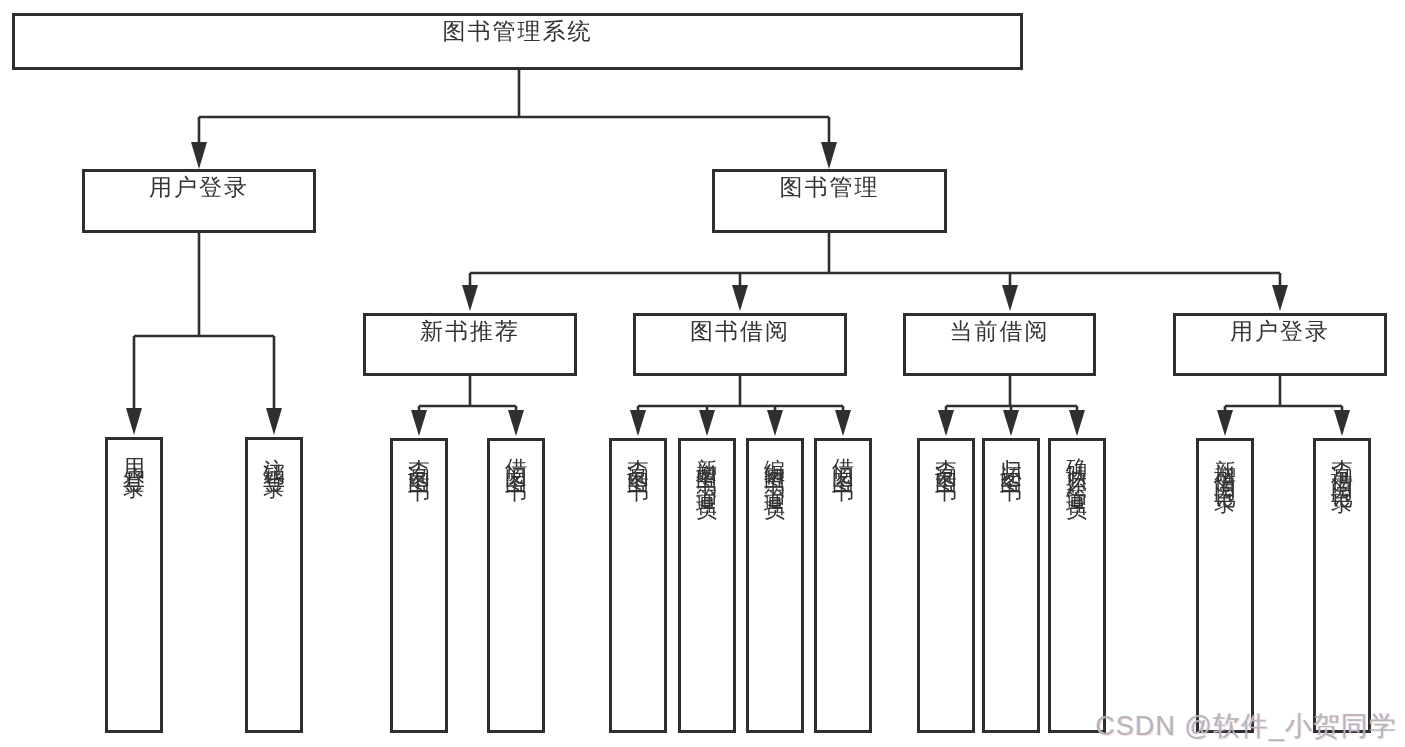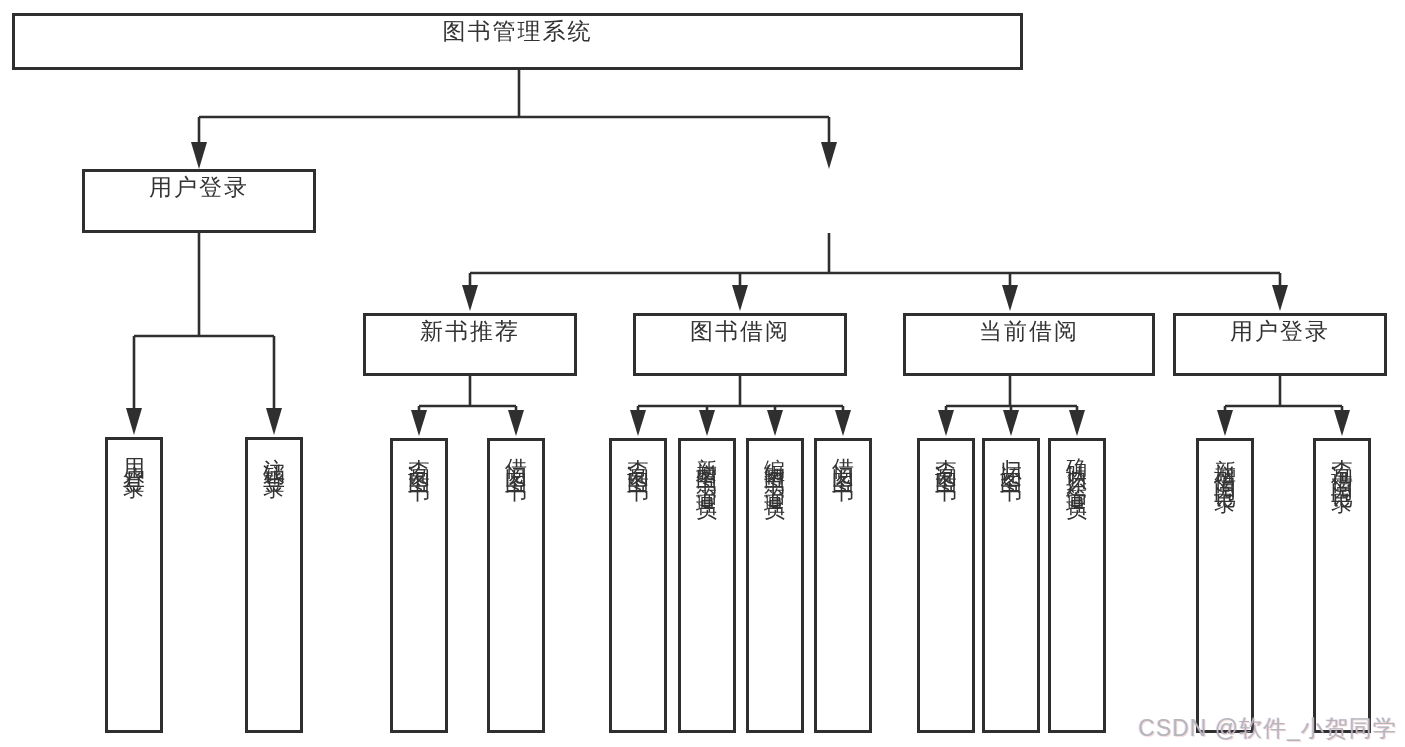--- a/index.html
+++ b/index.html
@@ -45,21 +45,21 @@
     line-height: 1;
   }
   .node.v.dense span {
     letter-spacing: 6px;
     font-size: 21px;
   }
   .watermark {
     position: absolute;
     right: 8px;
     bottom: 3px;
-    font-size: 23px;
+    font-size: 27px;
     color: #b5b5ba;
     letter-spacing: 1px;
     text-shadow: 1px 1px 0 rgba(230, 120, 120, 0.25), -1px 0 0 rgba(120, 120, 230, 0.2);
     white-space: nowrap;
   }
 </style>
 </head>
 <body>
 
 <div class="stage">
@@ -107,28 +107,31 @@
     </g>
   </svg>
 
   <div class="node h" style="left:12px;top:13px;width:1011px;height:57px">
     <span>图书管理系统</span>
   </div>
 
   <div class="node h" style="left:82px;top:169px;width:234px;height:64px">
     <span>用户登录</span>
   </div>
+  <div class="node h" style="left:712px;top:169px;width:235px;height:64px">
+    <span>图书管理</span>
+  </div>
 
   <div class="node h" style="left:633px;top:313px;width:214px;height:63px">
     <span>图书借阅</span>
   </div>
   <div class="node h" style="left:363px;top:313px;width:214px;height:63px">
     <span>新书推荐</span>
   </div>
-  <div class="node h" style="left:903px;top:313px;width:252px;height:63px">
+  <div class="node h" style="left:903px;top:313px;width:193px;height:63px">
     <span>当前借阅</span>
   </div>
   <div class="node h" style="left:1173px;top:313px;width:214px;height:63px">
     <span>用户登录</span>
   </div>
 
   <div class="node v" style="left:105px;top:437px;width:58px;height:296px">
     <span>用户登录</span>
   </div>
   <div class="node v" style="left:245px;top:437px;width:58px;height:296px">

